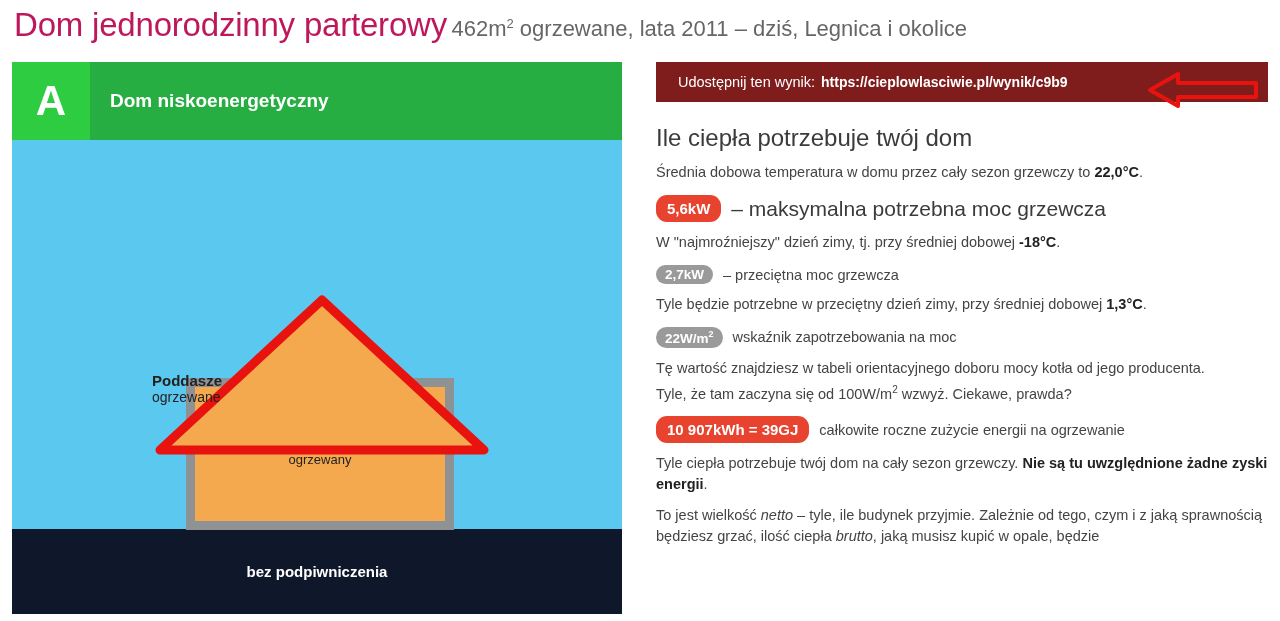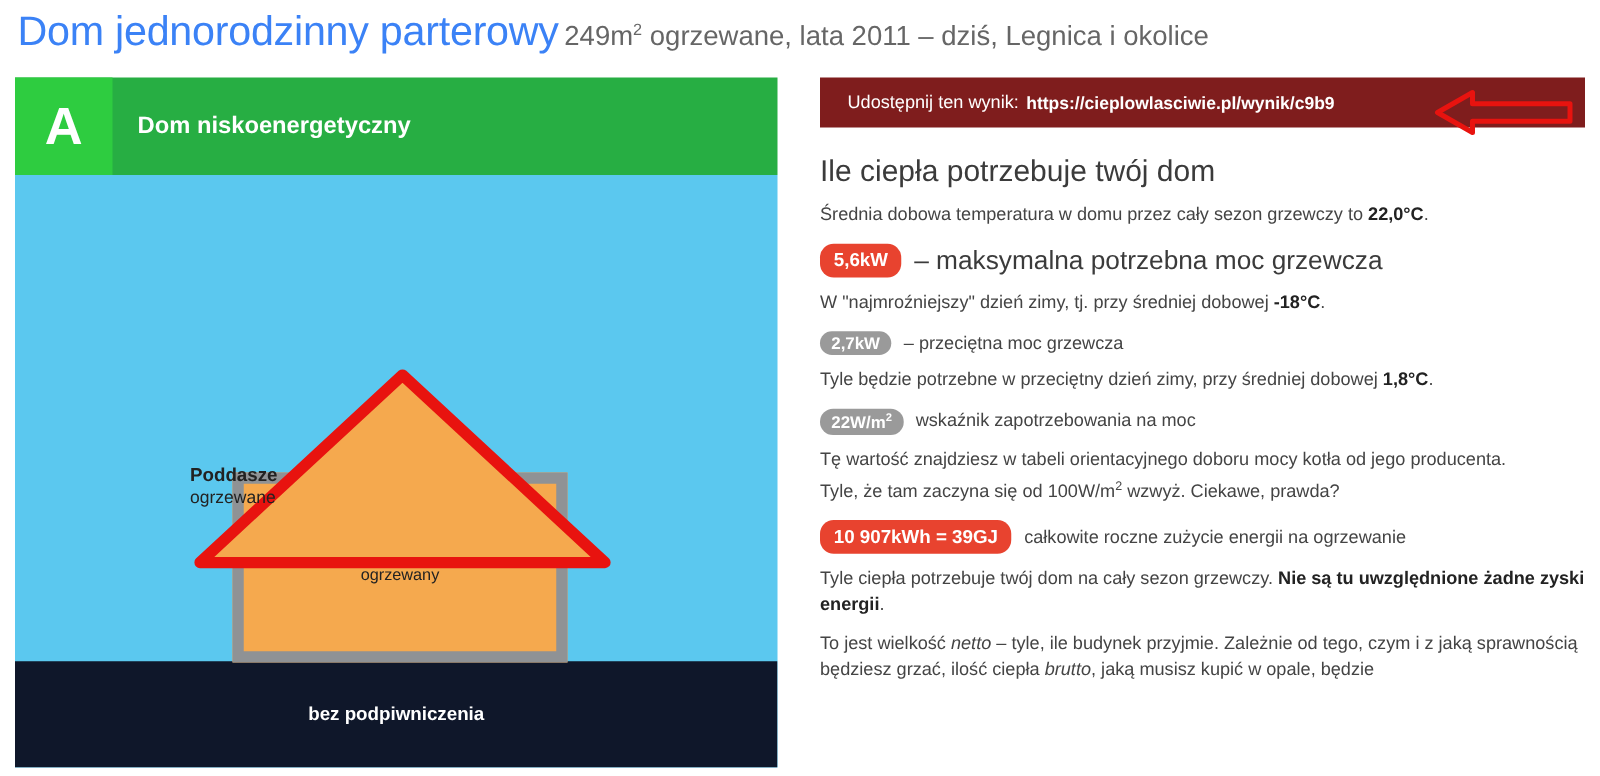--- a/index.html
+++ b/index.html
@@ -19,21 +19,21 @@
   
   .title-row {
     position: absolute;
     left: 14px;
     top: 6px;
     width: 1250px;
     white-space: nowrap;
   }
   .title-main {
     font-size: 33px;
-    color: #3b82f6;
+    color: #be185d;
     font-weight: 400;
     letter-spacing: -0.2px;
   }
   .title-sub {
     font-size: 22px;
     color: #666666;
     font-weight: 400;
   }
   .title-sub sup {
     font-size: 13px;
@@ -209,21 +209,21 @@
   }
   .chip-desc.small { font-size: 14.5px; color: #444444; }
 </style>
 </head>
 <body>
 
 <div id="page">
 
   <div class="title-row">
     <span class="title-main">Dom jednorodzinny parterowy</span>
-    <span class="title-sub"><span>249m</span><sup>2</sup><span> ogrzewane, lata 2011 – dziś, Legnica i okolice</span></span>
+    <span class="title-sub"><span>462m</span><sup>2</sup><span> ogrzewane, lata 2011 – dziś, Legnica i okolice</span></span>
   </div>
 
   <div class="left-col">
 
     <div class="class-band">
       <div class="class-letter">A</div>
       <div class="class-label">Dom niskoenergetyczny</div>
     </div>
 
     <div class="house-area">
@@ -275,21 +275,21 @@
     <div class="para">
       <span>W "najmroźniejszy" dzień zimy, tj. przy średniej dobowej </span><b>-18°C</b><span>.</span>
     </div>
 
     <div class="stat-row">
       <span class="chip grey">2,7kW</span>
       <span class="chip-desc small">– przeciętna moc grzewcza</span>
     </div>
 
     <div class="para">
-      <span>Tyle będzie potrzebne w przeciętny dzień zimy, przy średniej dobowej </span><b>1,8°C</b><span>.</span>
+      <span>Tyle będzie potrzebne w przeciętny dzień zimy, przy średniej dobowej </span><b>1,3°C</b><span>.</span>
     </div>
 
     <div class="stat-row">
       <span class="chip grey"><span>22W/m</span><sup>2</sup></span>
       <span class="chip-desc small">wskaźnik zapotrzebowania na moc</span>
     </div>
 
     <div class="para">
       <span>Tę wartość znajdziesz w tabeli orientacyjnego doboru mocy kotła od jego producenta.</span><br>
       <span>Tyle, że tam zaczyna się od 100W/m</span><sup>2</sup><span> wzwyż. Ciekawe, prawda?</span>

